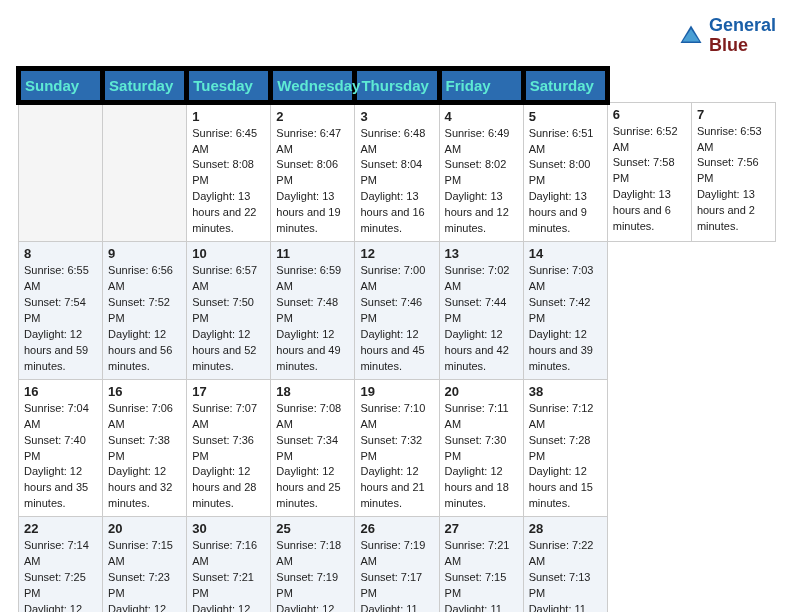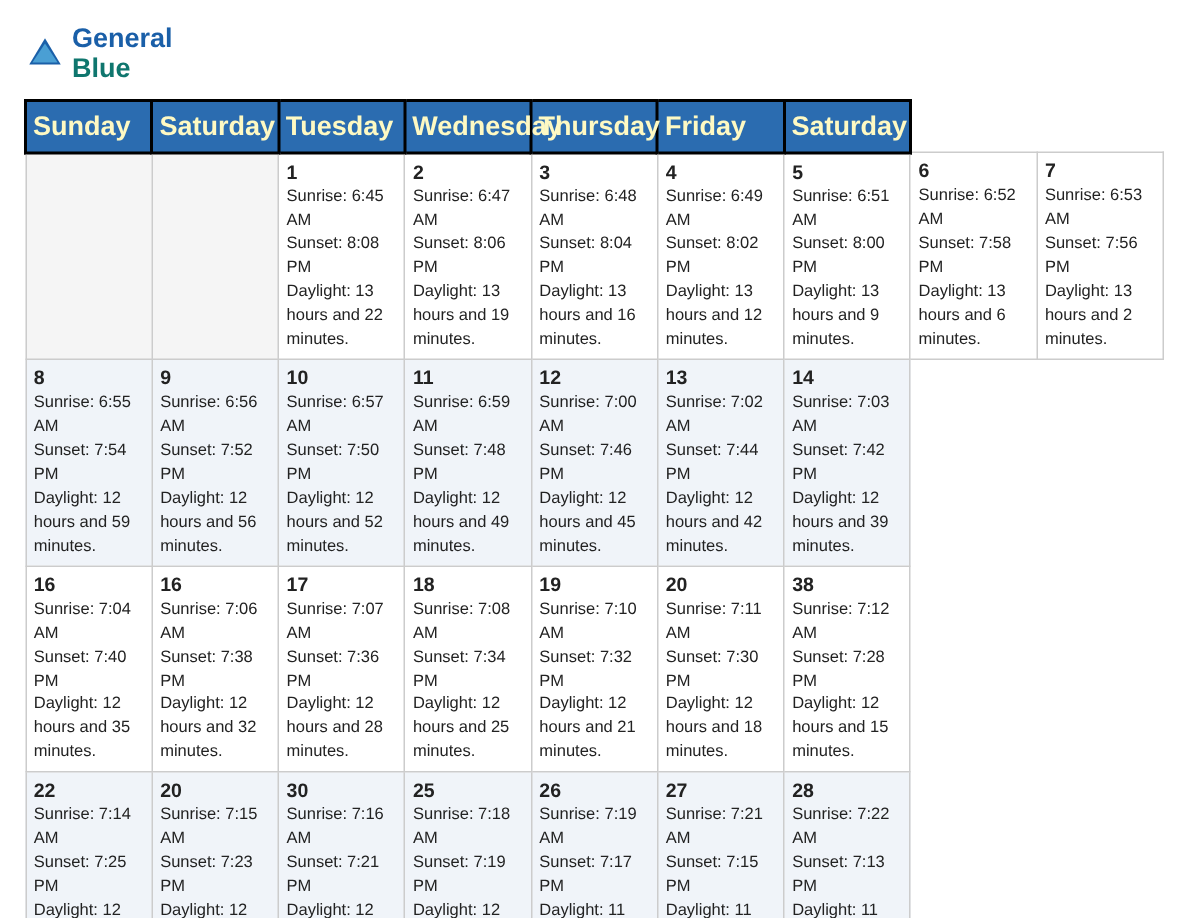--- a/index.html
+++ b/index.html
@@ -5,21 +5,21 @@
     * { box-sizing: border-box; margin: 0; padding: 0; }
     body {
       font-family: Arial, sans-serif;
       background: #fff;
       width: 792px;
       min-height: 612px;
       padding: 16px;
     }
     .header {
       display: flex;
-      justify-content: flex-start;
+      justify-content: flex-end;
       align-items: flex-start;
       margin-bottom: 10px;
     }
     .logo {
       display: flex;
       align-items: center;
       gap: 4px;
     }
     .logo-text {
       font-size: 18px;
@@ -46,26 +46,26 @@
       font-size: 15px;
       color: #444;
     }
     table {
       width: 100%;
       border-collapse: collapse;
       table-layout: fixed;
     }
     th {
       background-color: #2b6cb0;
-      color: #fef9c3;
-      font-size: 18px;
+      color: #5eead4;
+      font-size: 15px;
       font-weight: bold;
       padding: 6px 4px;
       text-align: left;
-      border: 2px solid #000000;
+      border: 5px solid #000000;
     }
     td {
       vertical-align: top;
       border: 1px solid #ccc;
       padding: 4px 5px;
       font-size: 10.5px;
       color: #222;
       height: 82px;
       background: #fff;
     }
@@ -90,21 +90,21 @@
 <body>
 
 <div class="header">
   <div class="logo">
     <svg class="logo-icon" viewBox="0 0 40 40">
       <polygon points="20,5 35,30 5,30" fill="#1a5fa8"></polygon>
       <polygon points="20,10 32,28 8,28" fill="#4a9fd4"></polygon>
     </svg>
     <div class="logo-text">
       <div><span>General</span></div>
-      <div><span style="color:#0f766e">Blue</span></div>
+      <div><span style="color:#7f1d1d">Blue</span></div>
     </div>
   </div>
   <div class="title-block">
     <div class="month-title"></div>
     <div class="location"></div>
   </div>
 </div>
 
 <table>
   <thead>

